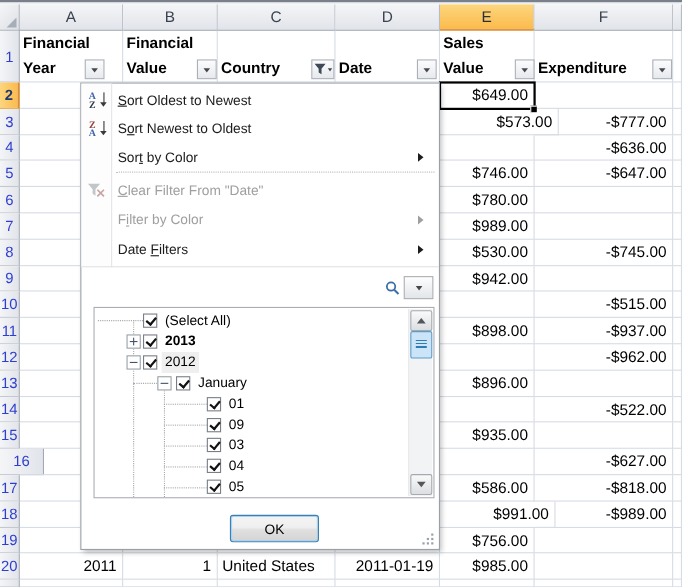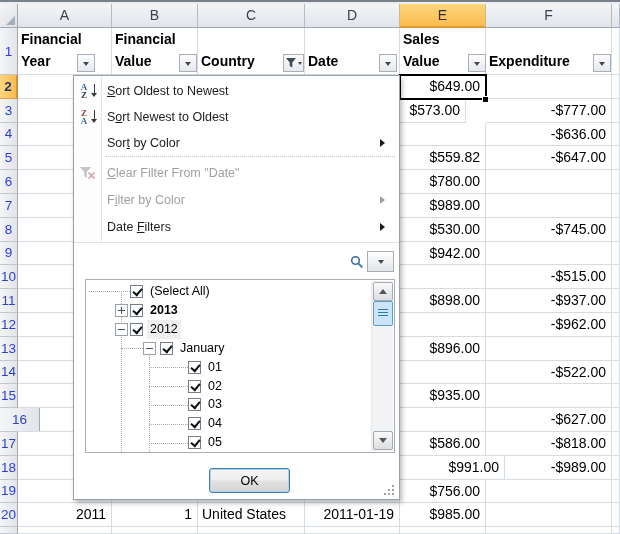--- a/index.html
+++ b/index.html
@@ -150,37 +150,37 @@
       <div class="cell l" style="position: absolute; box-sizing: border-box; left: 198px; top: 75px; width: 107px; height: 23.8px;"></div>
       <div class="cell r" style="position: absolute; box-sizing: border-box; left: 305px; top: 75px; width: 95px; height: 23.8px;"></div>
       <div class="cell r" style="position: absolute; box-sizing: border-box; left: 400px; top: 75px; width: 86px; height: 23.8px;">$649.00</div>
       <div class="cell r" style="position: absolute; box-sizing: border-box; left: 486px; top: 75px; width: 126px; height: 23.8px;"></div>
       <div class="cell l" style="position: absolute; box-sizing: border-box; left: 612px; top: 75px; width: 8px; height: 23.8px;"></div>
       <div class="rowhdr" style="position: absolute; box-sizing: border-box; left: 0px; top: 98.8px; width: 18px; height: 23.8px;">3</div>
       <div class="cell r" style="position: absolute; box-sizing: border-box; left: 18px; top: 98.8px; width: 94px; height: 23.8px;"></div>
       <div class="cell r" style="position: absolute; box-sizing: border-box; left: 112px; top: 98.8px; width: 86px; height: 23.8px;"></div>
       <div class="cell l" style="position: absolute; box-sizing: border-box; left: 198px; top: 98.8px; width: 107px; height: 23.8px;"></div>
       <div class="cell r" style="position: absolute; box-sizing: border-box; left: 305px; top: 98.8px; width: 95px; height: 23.8px;"></div>
-      <div class="cell r" style="position: absolute; box-sizing: border-box; left: 400px; top: 98.8px; width: 66px; height: 23.8px;">$573.00</div>
+      <div class="cell r" style="position: absolute; box-sizing: border-box; left: 400px; top: 98.8px; width: 108px; height: 23.8px;">$573.00</div>
       <div class="cell r" style="position: absolute; box-sizing: border-box; left: 486px; top: 98.8px; width: 126px; height: 23.8px;">-$777.00</div>
       <div class="cell l" style="position: absolute; box-sizing: border-box; left: 612px; top: 98.8px; width: 8px; height: 23.8px;"></div>
       <div class="rowhdr" style="position: absolute; box-sizing: border-box; left: 0px; top: 122.6px; width: 18px; height: 23.8px;">4</div>
       <div class="cell r" style="position: absolute; box-sizing: border-box; left: 18px; top: 122.6px; width: 94px; height: 23.8px;"></div>
       <div class="cell r" style="position: absolute; box-sizing: border-box; left: 112px; top: 122.6px; width: 86px; height: 23.8px;"></div>
       <div class="cell l" style="position: absolute; box-sizing: border-box; left: 198px; top: 122.6px; width: 107px; height: 23.8px;"></div>
       <div class="cell r" style="position: absolute; box-sizing: border-box; left: 305px; top: 122.6px; width: 95px; height: 23.8px;"></div>
       <div class="cell r" style="position: absolute; box-sizing: border-box; left: 400px; top: 122.6px; width: 86px; height: 23.8px;"></div>
       <div class="cell r" style="position: absolute; box-sizing: border-box; left: 486px; top: 122.6px; width: 126px; height: 23.8px;">-$636.00</div>
       <div class="cell l" style="position: absolute; box-sizing: border-box; left: 612px; top: 122.6px; width: 8px; height: 23.8px;"></div>
       <div class="rowhdr" style="position: absolute; box-sizing: border-box; left: 0px; top: 146.4px; width: 18px; height: 23.8px;">5</div>
       <div class="cell r" style="position: absolute; box-sizing: border-box; left: 18px; top: 146.4px; width: 94px; height: 23.8px;"></div>
       <div class="cell r" style="position: absolute; box-sizing: border-box; left: 112px; top: 146.4px; width: 86px; height: 23.8px;"></div>
       <div class="cell l" style="position: absolute; box-sizing: border-box; left: 198px; top: 146.4px; width: 107px; height: 23.8px;"></div>
       <div class="cell r" style="position: absolute; box-sizing: border-box; left: 305px; top: 146.4px; width: 95px; height: 23.8px;"></div>
-      <div class="cell r" style="position: absolute; box-sizing: border-box; left: 400px; top: 146.4px; width: 86px; height: 23.8px;">$559.82</div>
+      <div class="cell r" style="position: absolute; box-sizing: border-box; left: 400px; top: 146.4px; width: 86px; height: 23.8px;">$746.00</div>
       <div class="cell r" style="position: absolute; box-sizing: border-box; left: 486px; top: 146.4px; width: 126px; height: 23.8px;">-$647.00</div>
       <div class="cell l" style="position: absolute; box-sizing: border-box; left: 612px; top: 146.4px; width: 8px; height: 23.8px;"></div>
       <div class="rowhdr" style="position: absolute; box-sizing: border-box; left: 0px; top: 170.2px; width: 18px; height: 23.8px;">6</div>
       <div class="cell r" style="position: absolute; box-sizing: border-box; left: 18px; top: 170.2px; width: 94px; height: 23.8px;"></div>
       <div class="cell r" style="position: absolute; box-sizing: border-box; left: 112px; top: 170.2px; width: 86px; height: 23.8px;"></div>
       <div class="cell l" style="position: absolute; box-sizing: border-box; left: 198px; top: 170.2px; width: 107px; height: 23.8px;"></div>
       <div class="cell r" style="position: absolute; box-sizing: border-box; left: 305px; top: 170.2px; width: 95px; height: 23.8px;"></div>
       <div class="cell r" style="position: absolute; box-sizing: border-box; left: 400px; top: 170.2px; width: 86px; height: 23.8px;">$780.00</div>
       <div class="cell r" style="position: absolute; box-sizing: border-box; left: 486px; top: 170.2px; width: 126px; height: 23.8px;"></div>
       <div class="cell l" style="position: absolute; box-sizing: border-box; left: 612px; top: 170.2px; width: 8px; height: 23.8px;"></div>
@@ -384,21 +384,21 @@
             <div class="cbx ck" style="position: absolute; box-sizing: border-box; left: 74px; top: 3px;"></div>
             <div class="tlabel" style="position: absolute; box-sizing: border-box; left: 91px; top: 0px;">January</div>
           </div>
           <div class="trow" style="position: absolute; box-sizing: border-box; top: 77.6px;">
             <div class="cbx ck" style="position: absolute; box-sizing: border-box; left: 102px; top: 3px;"></div>
             <div class="tlabel" style="position: absolute; box-sizing: border-box; left: 119px; top: 0px;">01</div>
           </div>
           <div class="hdot" style="position: absolute; box-sizing: border-box; left: 63px; top: 87.1px; width: 39px;"></div>
           <div class="trow" style="position: absolute; box-sizing: border-box; top: 96.5px;">
             <div class="cbx ck" style="position: absolute; box-sizing: border-box; left: 102px; top: 3px;"></div>
-            <div class="tlabel" style="position: absolute; box-sizing: border-box; left: 119px; top: 0px;">02</div>
+            <div class="tlabel" style="position: absolute; box-sizing: border-box; left: 119px; top: 0px;">09</div>
           </div>
           <div class="hdot" style="position: absolute; box-sizing: border-box; left: 63px; top: 106px; width: 39px;"></div>
           <div class="trow" style="position: absolute; box-sizing: border-box; top: 115.4px;">
             <div class="cbx ck" style="position: absolute; box-sizing: border-box; left: 102px; top: 3px;"></div>
             <div class="tlabel" style="position: absolute; box-sizing: border-box; left: 119px; top: 0px;">03</div>
           </div>
           <div class="hdot" style="position: absolute; box-sizing: border-box; left: 63px; top: 124.9px; width: 39px;"></div>
           <div class="trow" style="position: absolute; box-sizing: border-box; top: 134.3px;">
             <div class="cbx ck" style="position: absolute; box-sizing: border-box; left: 102px; top: 3px;"></div>
             <div class="tlabel" style="position: absolute; box-sizing: border-box; left: 119px; top: 0px;">04</div>

